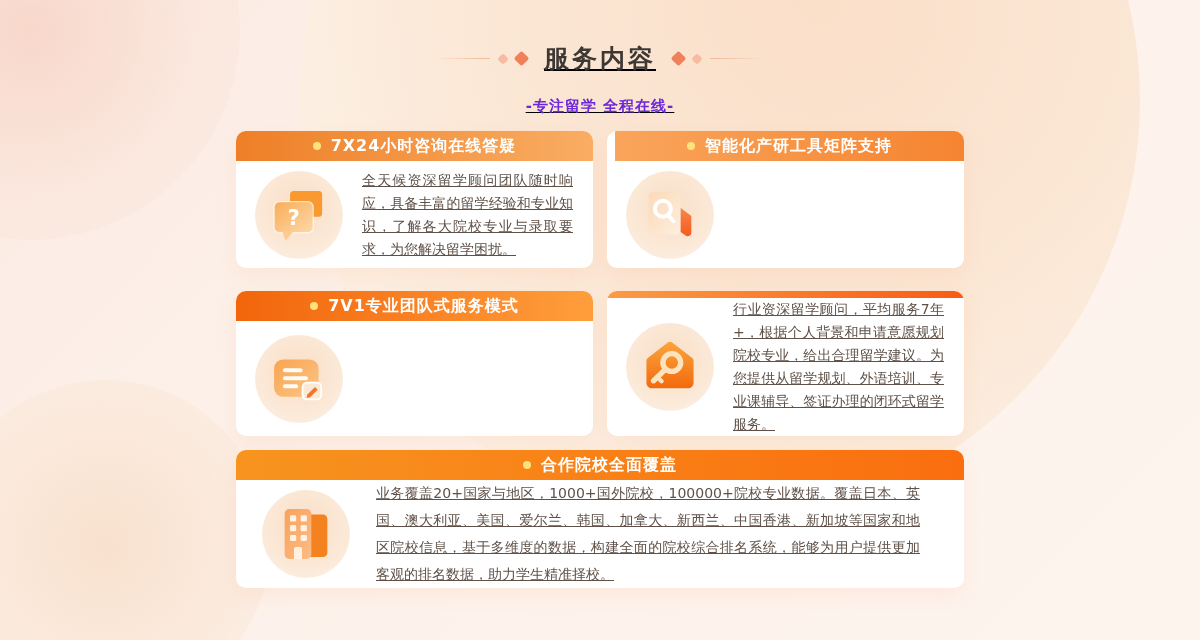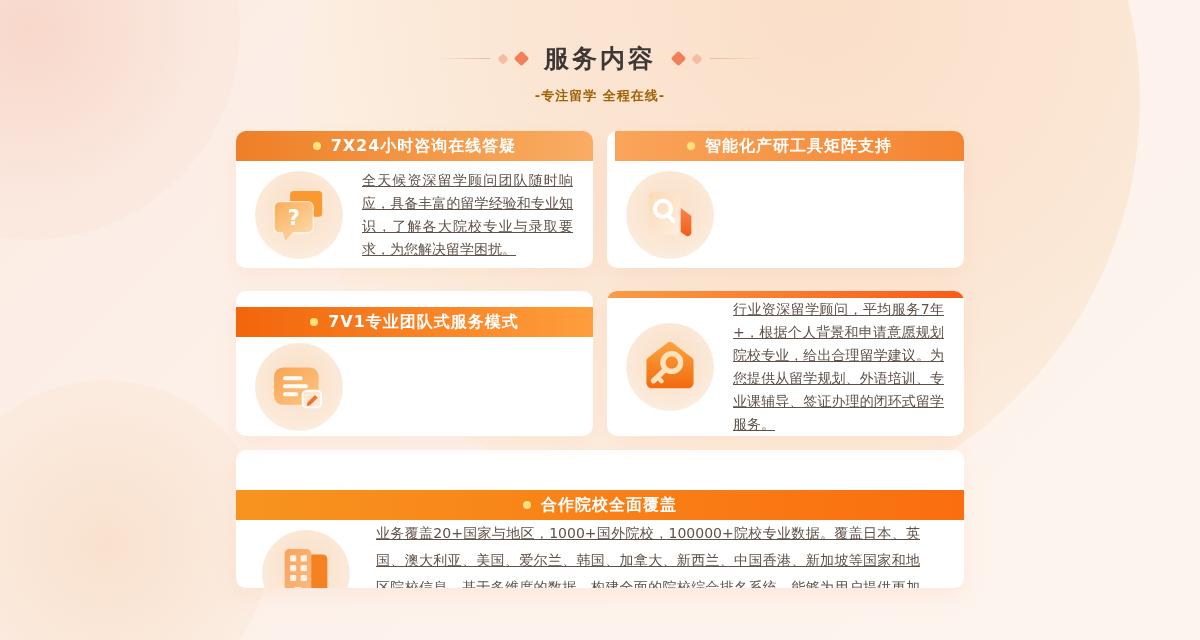--- a/index.html
+++ b/index.html
@@ -17,52 +17,52 @@
   }
   .bg-circle-topleft{
     left:-180px; top:-180px; width:420px; height:420px;
     background:radial-gradient(circle, #F8D8CB 0%, rgba(250,227,216,0.55) 55%, rgba(252,238,230,0) 100%);
   }
   .bg-circle-bottomleft{
     left:-60px; top:380px; width:330px; height:330px;
     background:radial-gradient(circle, #F9E1CE 0%, rgba(250,231,215,0.7) 55%, rgba(252,240,230,0) 100%);
   }
   
-  .section-head{ position:absolute; left:0; top:42px; width:1200px; text-align:center; z-index:1; }
+  .section-head{ position:absolute; left:0; top:42px; width:1200px; text-align:center; z-index:1;text-decoration:underline; }
   .title-row{ display:flex; align-items:center; justify-content:center; gap:9px; }
   .title-line{ width:56px; height:1px; }
   .title-line.l{ background:linear-gradient(to left, #EFB795, rgba(239,183,149,0)); }
   .title-line.r{ background:linear-gradient(to right, #EFB795, rgba(239,183,149,0)); }
   .diamond{ display:inline-block; transform:rotate(45deg); }
   .diamond.big{ width:11px; height:11px; background:#EF8059; border-radius:2px; }
   .diamond.small{ width:8px; height:8px; background:#F6BBA0; border-radius:2px; }
   .section-title{ font-size:25px; font-weight:bold; color:#3E3835; letter-spacing:3px; margin:0 8px; }
-  .section-subtitle{ margin-top:12px; font-size:13px; font-weight:600; color:#a16207; letter-spacing:1px; }
+  .section-subtitle{ margin-top:22px; font-size:15px; font-weight:600; color:#6d28d9; letter-spacing:1px; }
   
   .cards-wrap{ position:absolute; left:236px; top:131px; width:728px; z-index:1; }
   .row{ display:flex; justify-content:space-between; }
   .row1{ margin-bottom:23px; }
   .row2{ margin-bottom:14px; }
   .card{
     background:#FFFFFF; border-radius:10px; overflow:hidden;
     box-shadow:0 8px 20px rgba(242,150,84,0.10);
     display:flex; flex-direction:column;
   }
   .card.half{ width:357px; }
   .card.wide{ width:728px; height:138px; }
   .c1{ height:137px; } .c2{ height:137px; }
   .c3{ height:145px; } .c4{ height:145px;justify-content:flex-end; }
   .card-header{
     height:30px; flex:0 0 30px; display:flex; align-items:center; justify-content:center; gap:10px;
   }
   .hdr1{ background:linear-gradient(90deg,#EE7F27 0%,#F9AD63 100%); }
   .hdr2{ background:linear-gradient(90deg,#F9A55B 0%,#F58430 100%);margin-left:8px; }
-  .hdr3{ background:linear-gradient(90deg,#F2650B 0%,#FF9E3C 100%);margin-top:16px; }
+  .hdr3{ background:linear-gradient(90deg,#F2650B 0%,#FF9E3C 100%); }
   .hdr4{ background:linear-gradient(90deg,#FB9B45 0%,#F95B15 100%); }
-  .hdr5{ background:linear-gradient(90deg,#F7941F 0%,#FA6E0F 100%);margin-top:40px; }
+  .hdr5{ background:linear-gradient(90deg,#F7941F 0%,#FA6E0F 100%); }
   .dot{ width:8px; height:8px; border-radius:50%; background:#FFE27C; }
   .card-title{ font-size:16px; font-weight:bold; color:#FFFFFF; letter-spacing:1px; }
   .card-body{ flex:1; display:flex; align-items:center; }
   .icon-col{ flex:0 0 126px; display:flex; align-items:center; justify-content:center; }
   .wide .icon-col{ flex:0 0 140px; }
   .icon-circle{
     width:88px; height:88px; border-radius:50%;
     background:radial-gradient(circle at 50% 42%, #F9DFC7 0%, #FBE8D6 58%, #FDF3EA 100%);
     display:flex; align-items:center; justify-content:center;
   }

